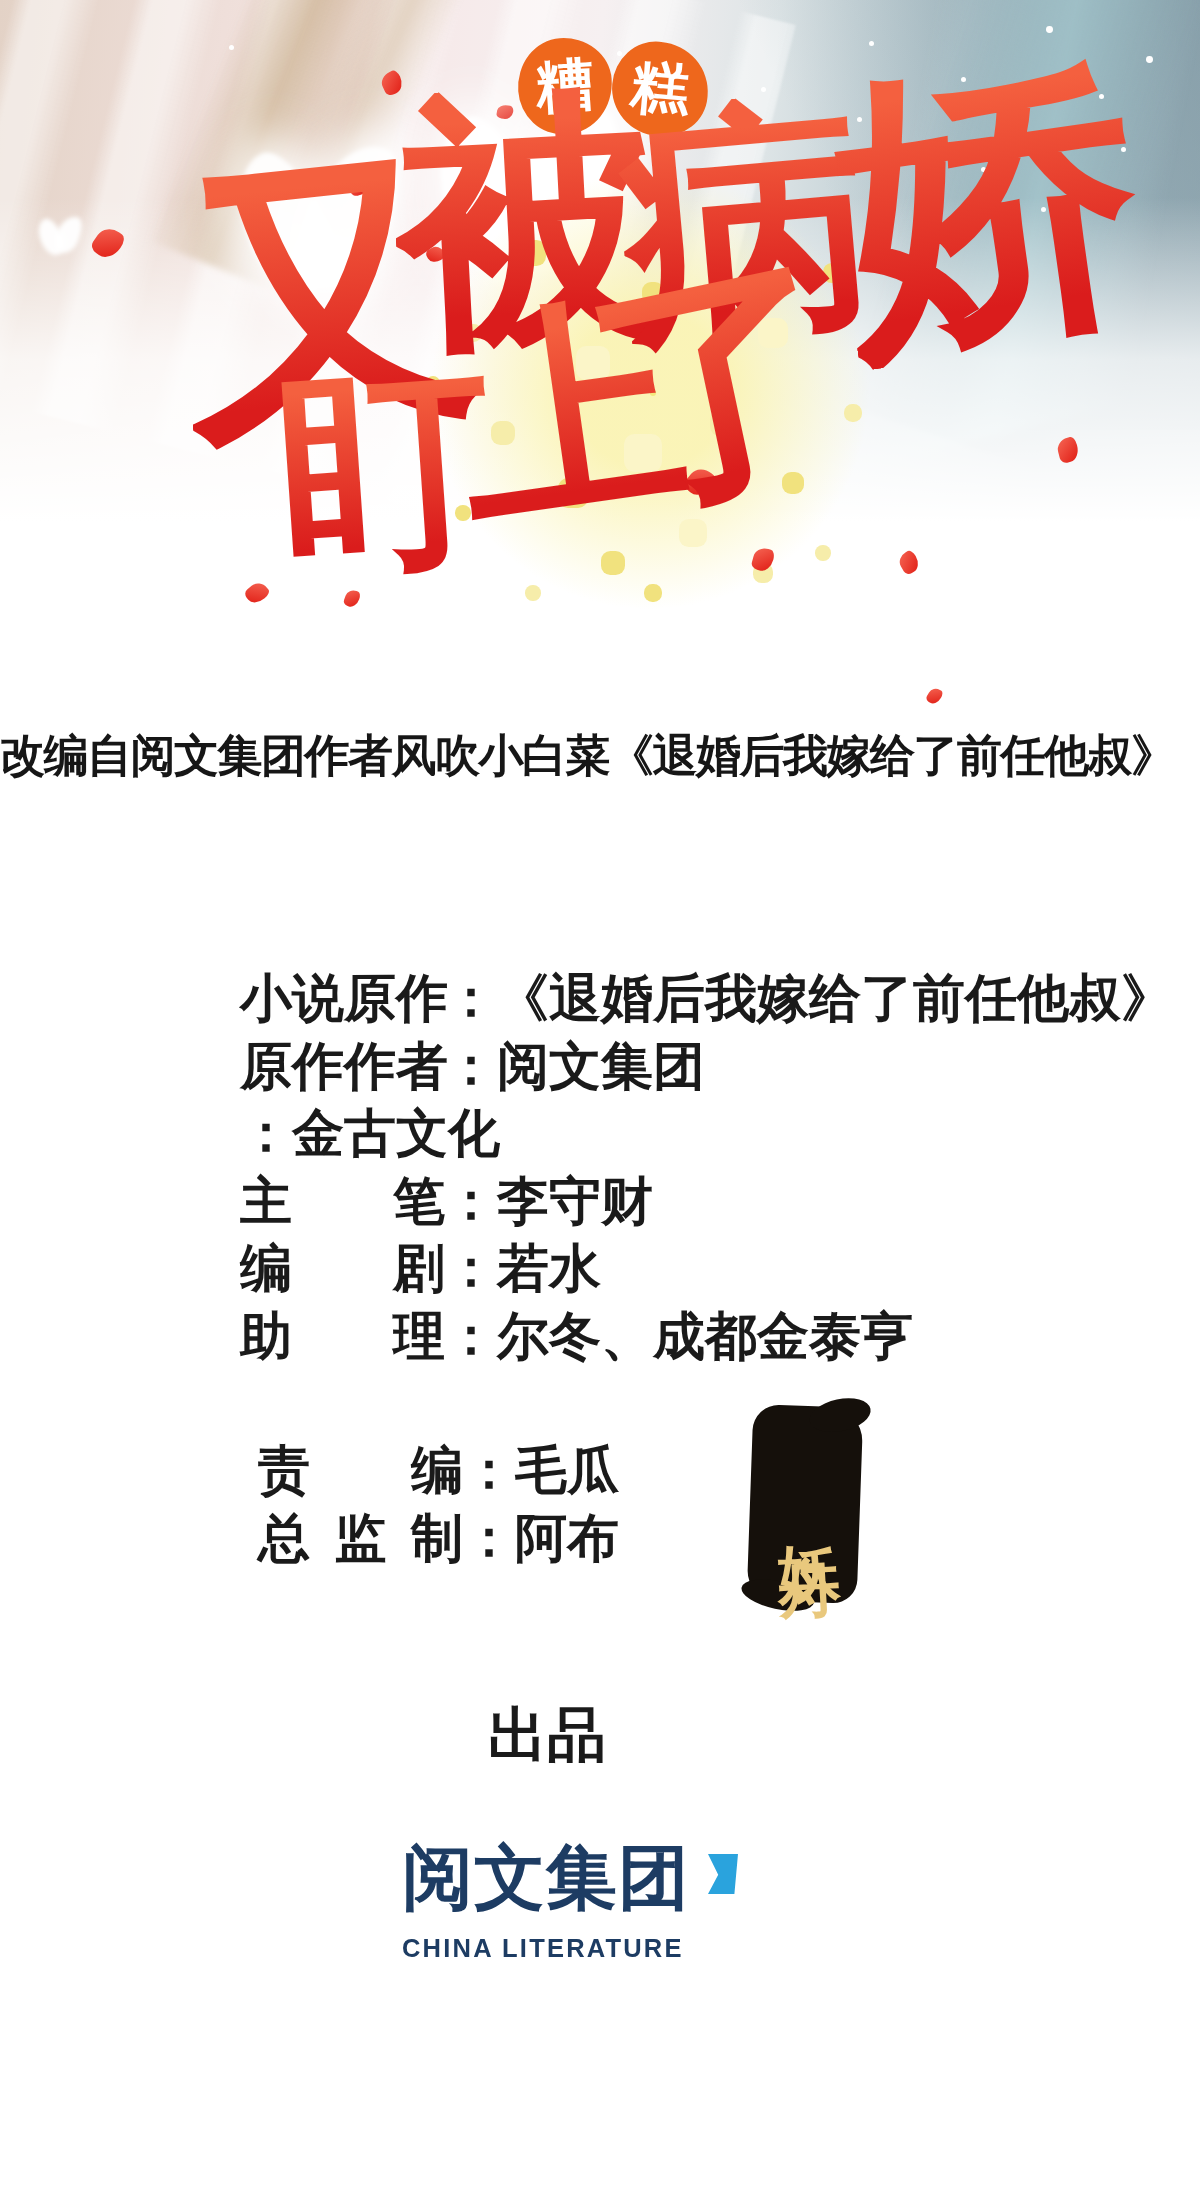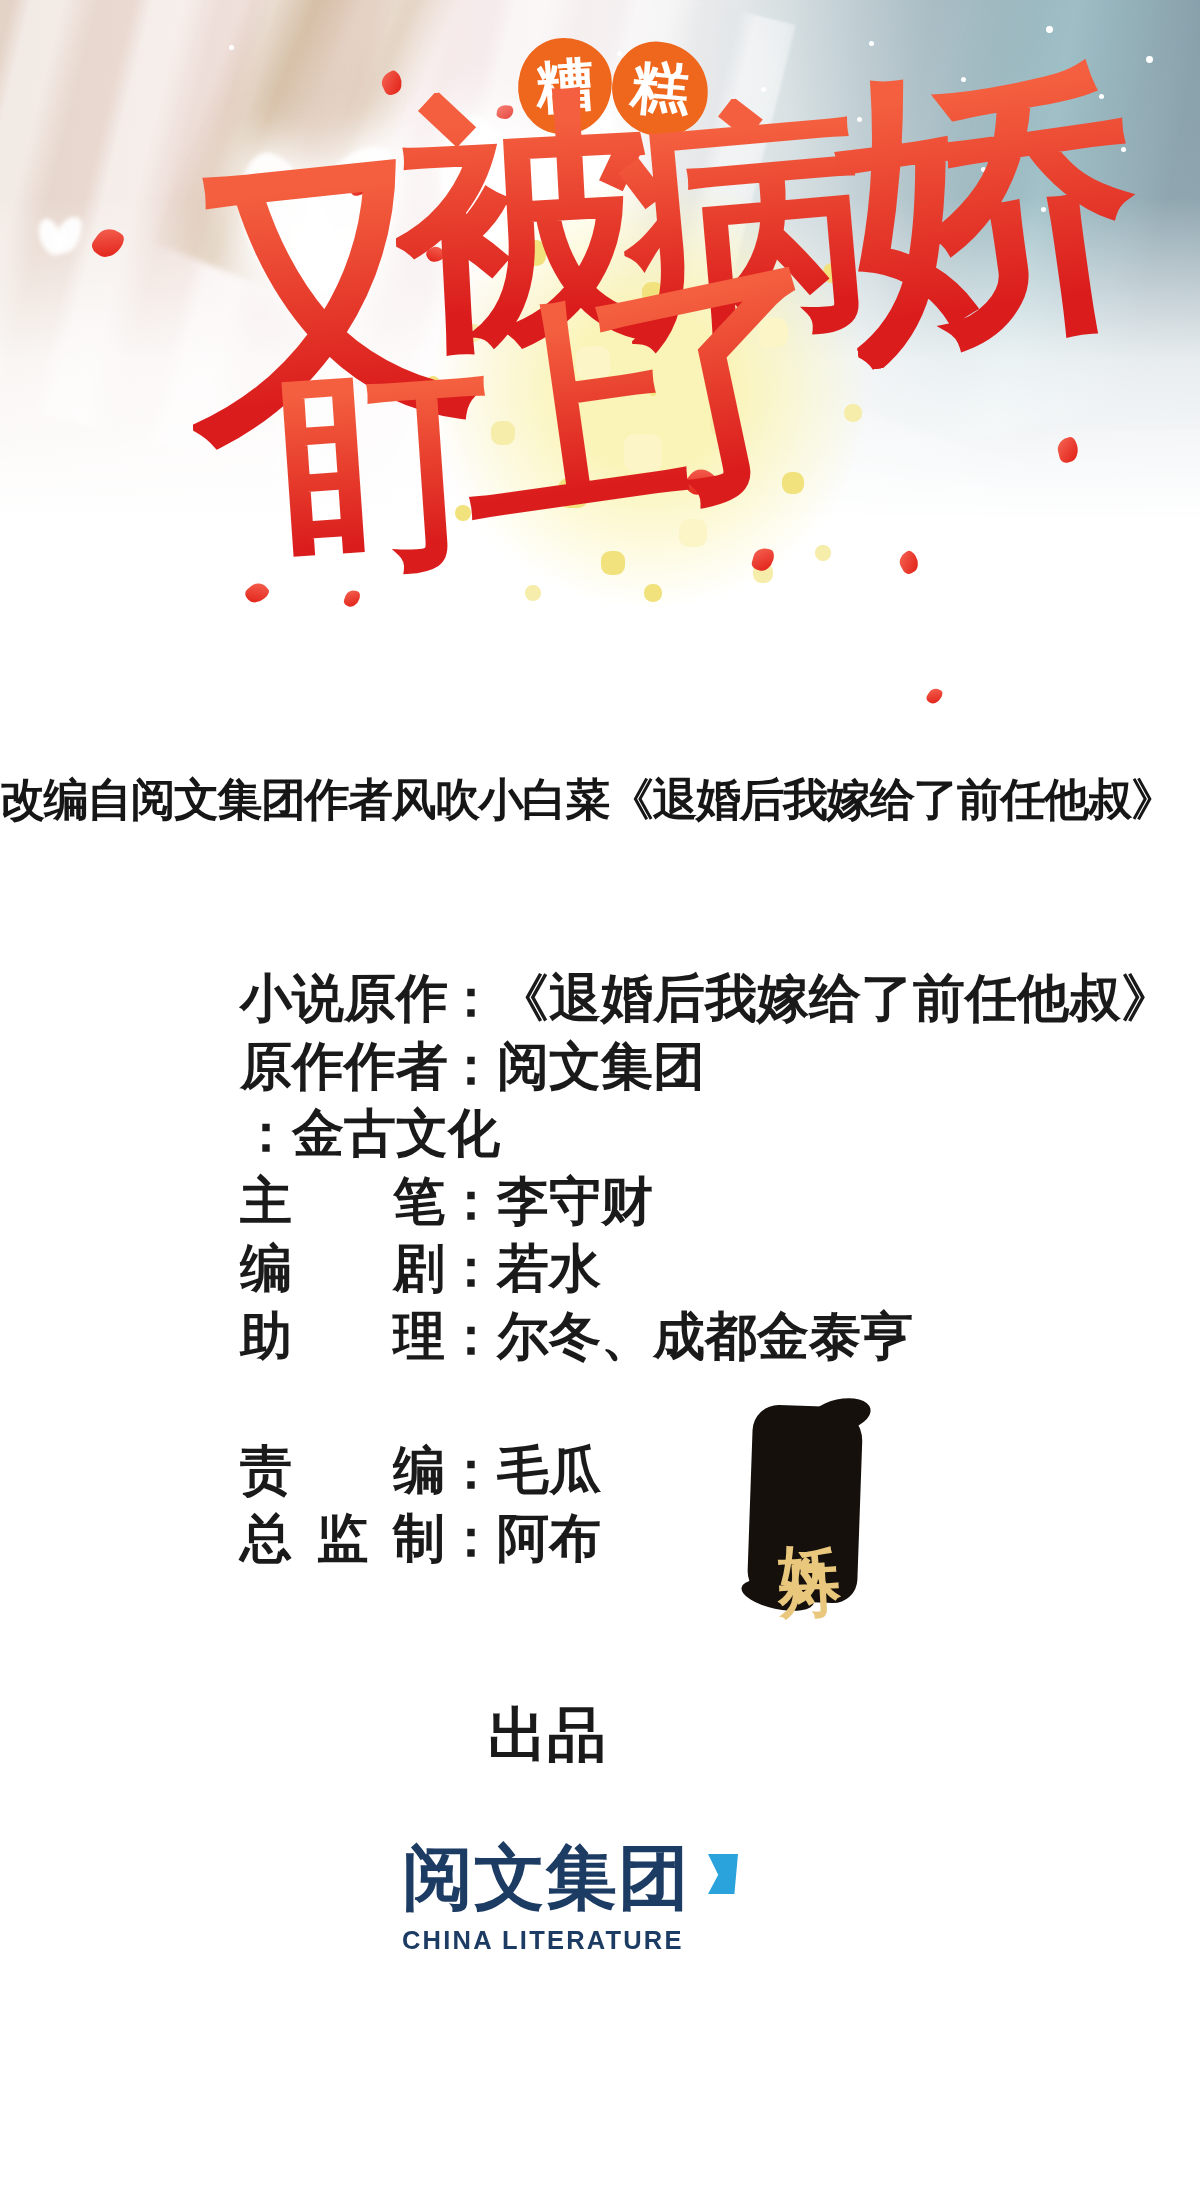--- a/index.html
+++ b/index.html
@@ -79,46 +79,46 @@
     background:linear-gradient(180deg,#f4603f 12%,#da1c1c 85%);
     -webkit-background-clip:text;background-clip:text;color:transparent;}
   .tc-1{left:180px;top:150px;font-size:295px;transform:rotate(-6deg);}
   .tc-2{left:395px;top:88px;font-size:265px;transform:rotate(-3deg);}
   .tc-3{left:622px;top:98px;font-size:248px;transform:rotate(-5deg);}
   .tc-4{left:838px;top:52px;font-size:300px;transform:rotate(-8deg);}
   .tc-5{left:278px;top:362px;font-size:215px;transform:rotate(-4deg);}
   .tc-6{left:458px;top:300px;font-size:225px;transform:rotate(-8deg);}
   .tc-7{left:596px;top:258px;font-size:252px;transform:rotate(-12deg);}
   
-  .adaptation{position:absolute;left:0;top:770px;width:988px;text-align:center;
+  .adaptation{position:absolute;left:0;top:726px;width:988px;text-align:center;
     font-size:45px;font-weight:600;letter-spacing:-1.5px;color:#161616;white-space:nowrap;}
   
   .credits{position:absolute;left:240px;font-size:52px;font-weight:600;color:#1a1a1a;}
   .credits-main{top:965px;}
-  .credits-sub{top:1437px;}
+  .credits-sub{top:1437px;margin-left:18px;}
   .credit-row{display:flex;align-items:baseline;height:67.5px;line-height:67.5px;white-space:nowrap;}
   .credit-label{display:inline-block;width:205px;text-align:justify;text-align-last:justify;
     text-justify:inter-character;}
   .credit-colon{display:inline-block;}
   .credit-value{display:inline-block;}
   
   .ink-blob{position:absolute;left:750px;top:1406px;width:110px;height:196px;background:#15100b;
     transform:rotate(2deg);border-radius:26px 34px 24px 30px;
     display:flex;align-items:center;justify-content:center;}
   .ink-blob::before{content:"";position:absolute;right:-8px;top:-8px;width:62px;height:32px;
     background:#15100b;border-radius:50%;transform:rotate(-14deg);}
   .ink-blob::after{content:"";position:absolute;left:-6px;bottom:-8px;width:74px;height:28px;
     background:#15100b;border-radius:50%;transform:rotate(10deg);}
   .ink-text{position:relative;z-index:1;writing-mode:vertical-rl;font-size:62px;font-weight:700;
     color:#e9c87d;letter-spacing:8px;line-height:1;transform:rotate(-5deg);}
   
   .chupin{position:absolute;left:488px;top:1696px;font-size:59px;font-weight:600;color:#1a1a1a;}
   .cl-logo{position:absolute;left:402px;top:1840px;}
   .cl-cn{font-size:71px;font-weight:700;letter-spacing:1px;color:#1d3c63;line-height:1.06;}
-  .cl-en{margin-top:11px;font-size:25.5px;font-weight:700;letter-spacing:2.2px;color:#1d3c63;}
+  .cl-en{margin-top:19px;font-size:25.5px;font-weight:700;letter-spacing:2.2px;color:#1d3c63;}
   .cl-flag{position:absolute;left:306px;top:14px;width:30px;height:40px;background:#2aa3dd;
     clip-path:polygon(0 0,100% 0,88% 100%,0 100%,34% 52%);}
 </style>
 </head>
 <body>
 
 <div class="canvas">
 
   <div class="bg-band">
     <div class="bg-base"></div>

